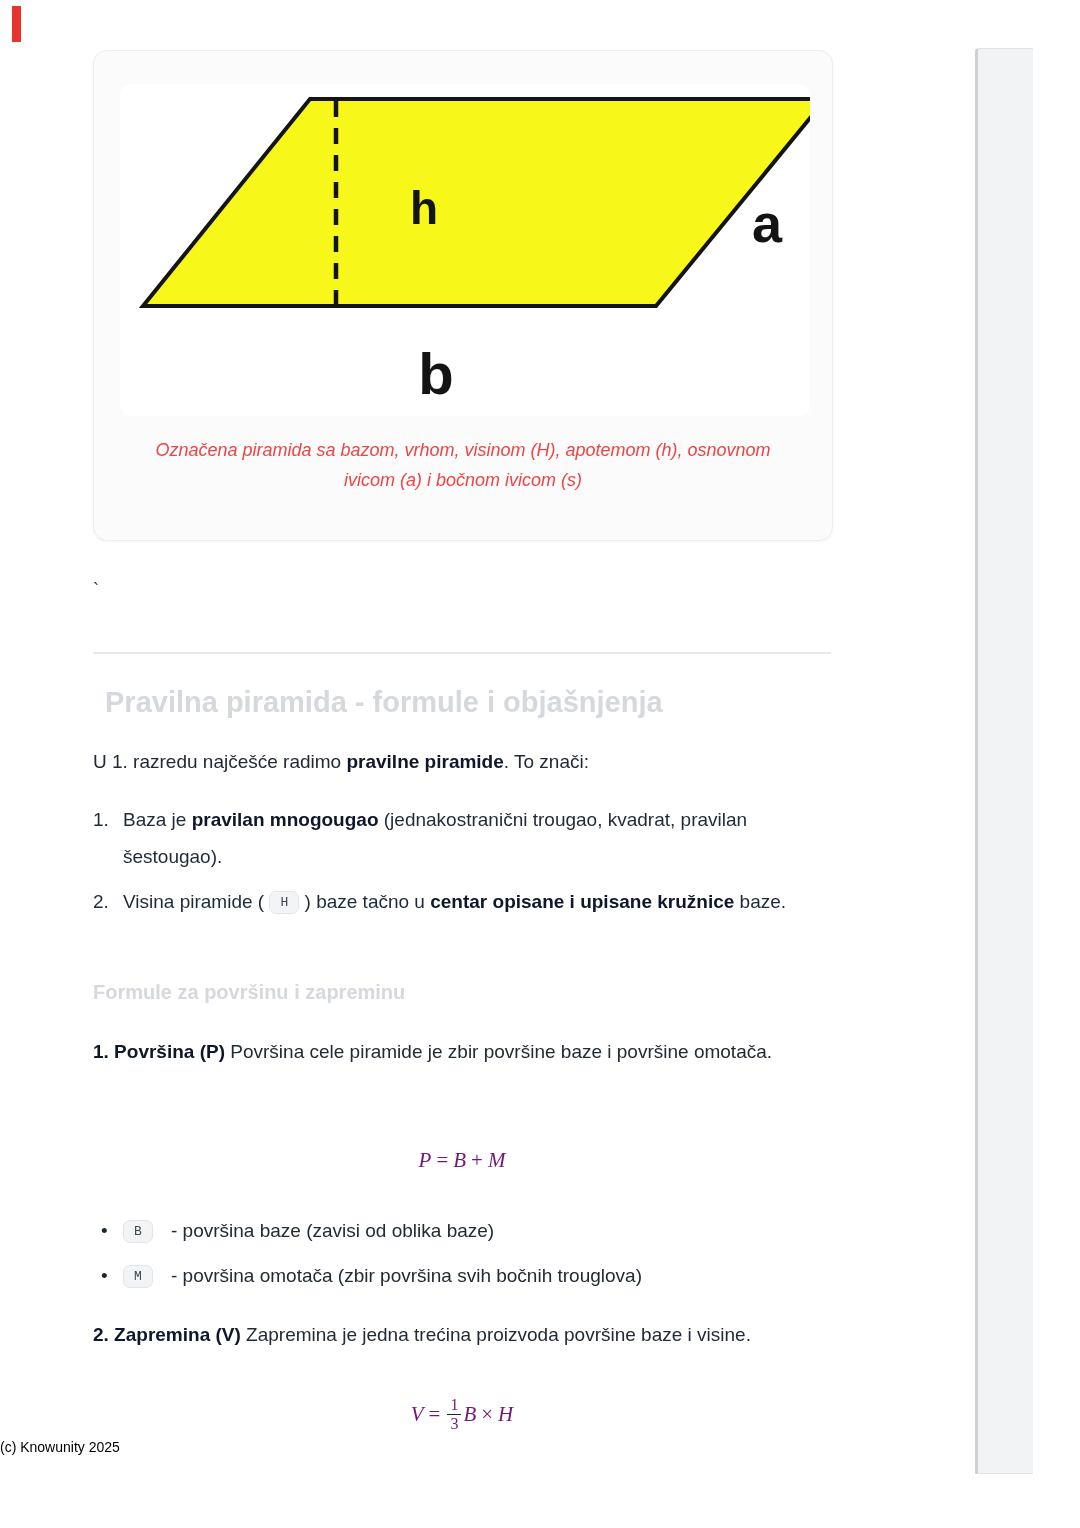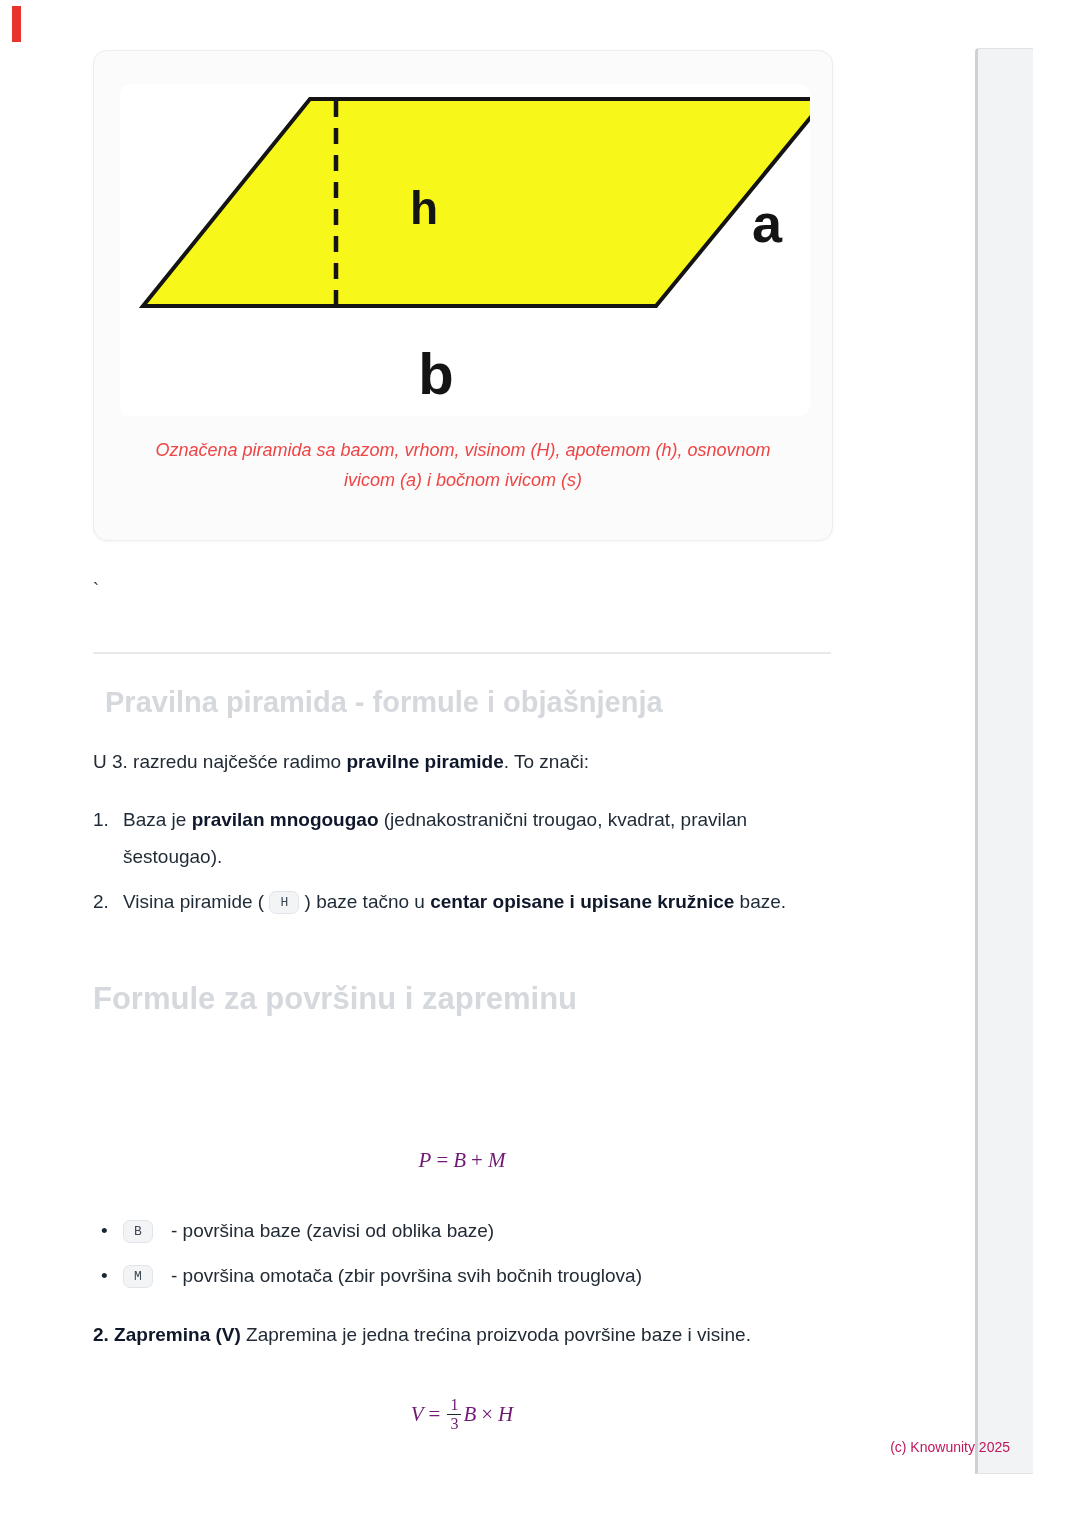--- a/index.html
+++ b/index.html
@@ -18,21 +18,21 @@
   .figure-panel svg{display:block;}
   .fig-label{font-family:"Liberation Sans",sans-serif;font-weight:bold;fill:#141414;}
   .caption{position:absolute;left:0;top:384px;width:100%;box-sizing:border-box;padding:0 36px;
            text-align:center;font-style:italic;font-size:18px;line-height:30px;color:#ef4444;}
 
   .stray{position:absolute;left:93px;top:580px;font-size:18px;color:#333;}
 
   .divider{position:absolute;left:93px;top:652px;width:738px;height:2px;background:#e7e9eb;}
 
   .h1{position:absolute;left:93px;top:686px;width:738px;font-size:29px;font-weight:bold;color:#d5d8dc;margin-left:12px;}
-  .h2{position:absolute;left:93px;top:981px;width:738px;font-size:31px;font-weight:bold;color:#d5d8dc;}
+  .h2{position:absolute;left:93px;top:981px;width:738px;font-size:20px;font-weight:bold;color:#d5d8dc;}
 
   .body-text{font-size:19px;line-height:30px;color:#222b35;}
   .intro{position:absolute;left:93px;top:747px;width:738px;}
   b{font-weight:bold;color:#0f172a;}
 
   .olist{position:absolute;left:93px;top:801px;width:738px;}
   .oitem{display:flex;line-height:37px;font-size:19px;}
   .oitem + .oitem{margin-top:8px;}
   .onum{flex:0 0 30px;}
   .obody{flex:1;}
@@ -54,22 +54,22 @@
   .frac{display:inline-block;vertical-align:middle;text-align:center;margin:0 2px 4px 2px;}
   .frac .fnum{display:block;font-size:16px;line-height:18px;border-bottom:1.5px solid #1c242e;padding:0 3px;}
   .frac .fden{display:block;font-size:16px;line-height:18px;padding:0 3px;}
 
   .bullets{position:absolute;left:93px;top:1215px;width:738px;}
   .brow{display:flex;align-items:center;height:32px;margin-bottom:13px;font-size:19px;color:#222b35;}
   .bdot{flex:0 0 22px;padding-left:8px;font-size:19px;color:#1c2630;}
   .bbadge-wrap{flex:0 0 48px;}
   .btext{flex:1;}
 
-  .footer{position:absolute;top:1439px;left:0;width:1010px;text-align:right;
-          font-size:14px;color:#be185d;z-index:3;}
+  .footer{position:absolute;top:1439px;left:0;width:1010px;
+          font-size:14px;color:#000000;z-index:3;}
 
   .scroll-panel{position:absolute;left:975px;top:48px;width:58px;height:1426px;
                 background:#f2f3f5;border-left:3px solid #cdd1d5;border-top:1px solid #e0e2e6;
                 border-bottom:1px solid #e0e2e6;border-radius:4px 0 0 0;box-sizing:border-box;z-index:1;}
 </style>
 </head>
 <body>
 
 <div class="page">
 
@@ -90,35 +90,36 @@
       <span>ivicom (a) i bočnom ivicom (s)</span>
     </div>
   </div>
 
   <div class="stray">`</div>
 
   <div class="divider"></div>
 
   <div class="h1">Pravilna piramida - formule i objašnjenja</div>
 
-  <div class="intro body-text"><span>U 3. razredu najčešće radimo </span><b>pravilne piramide</b><span>. To znači:</span></div>
+  <div class="intro body-text"><span>U 1. razredu najčešće radimo </span><b>pravilne piramide</b><span>. To znači:</span></div>
 
   <div class="olist">
     <div class="oitem">
       <span class="onum">1.</span>
       <span class="obody"><span>Baza je </span><b>pravilan mnogougao</b><span> (jednakostranični trougao, kvadrat, pravilan šestougao).</span></span>
     </div>
     <div class="oitem">
       <span class="onum">2.</span>
       <span class="obody"><span>Visina piramide ( </span><span class="badge">H</span><span> ) baze tačno u </span><b>centar opisane i upisane kružnice</b><span> baze.</span></span>
     </div>
   </div>
 
   <div class="h2">Formule za površinu i zapreminu</div>
 
+  <div class="para p-area"><b>1. Površina (P)</b><span> Površina cele piramide je zbir površine baze i površine omotača.</span></div>
 
   <div class="formula formula-p"><span class="var">P</span><span class="op">=</span><span class="var">B</span><span class="op">+</span><span class="var">M</span></div>
 
   <div class="bullets">
     <div class="brow">
       <span class="bdot">•</span>
       <span class="bbadge-wrap"><span class="badge">B</span></span>
       <span class="btext">- površina baze (zavisi od oblika baze)</span>
     </div>
     <div class="brow">

